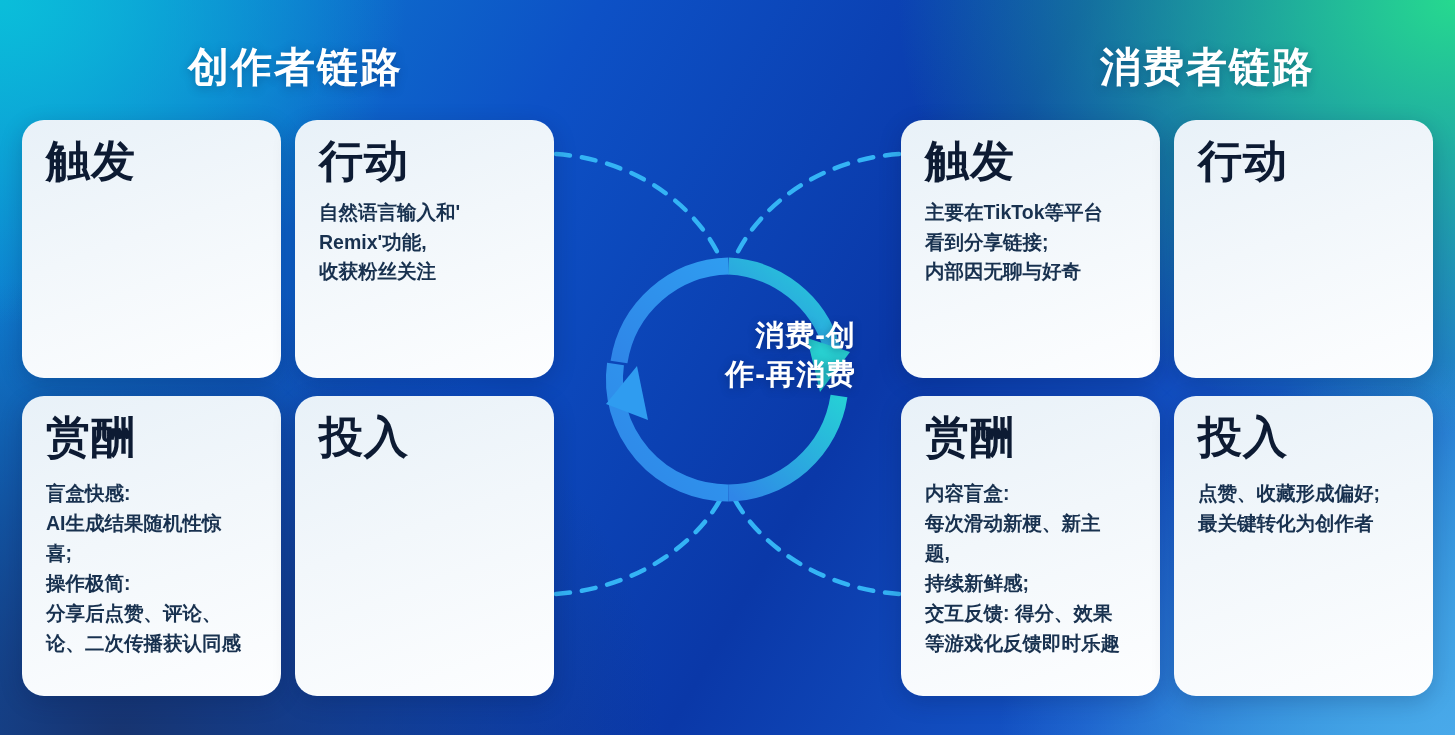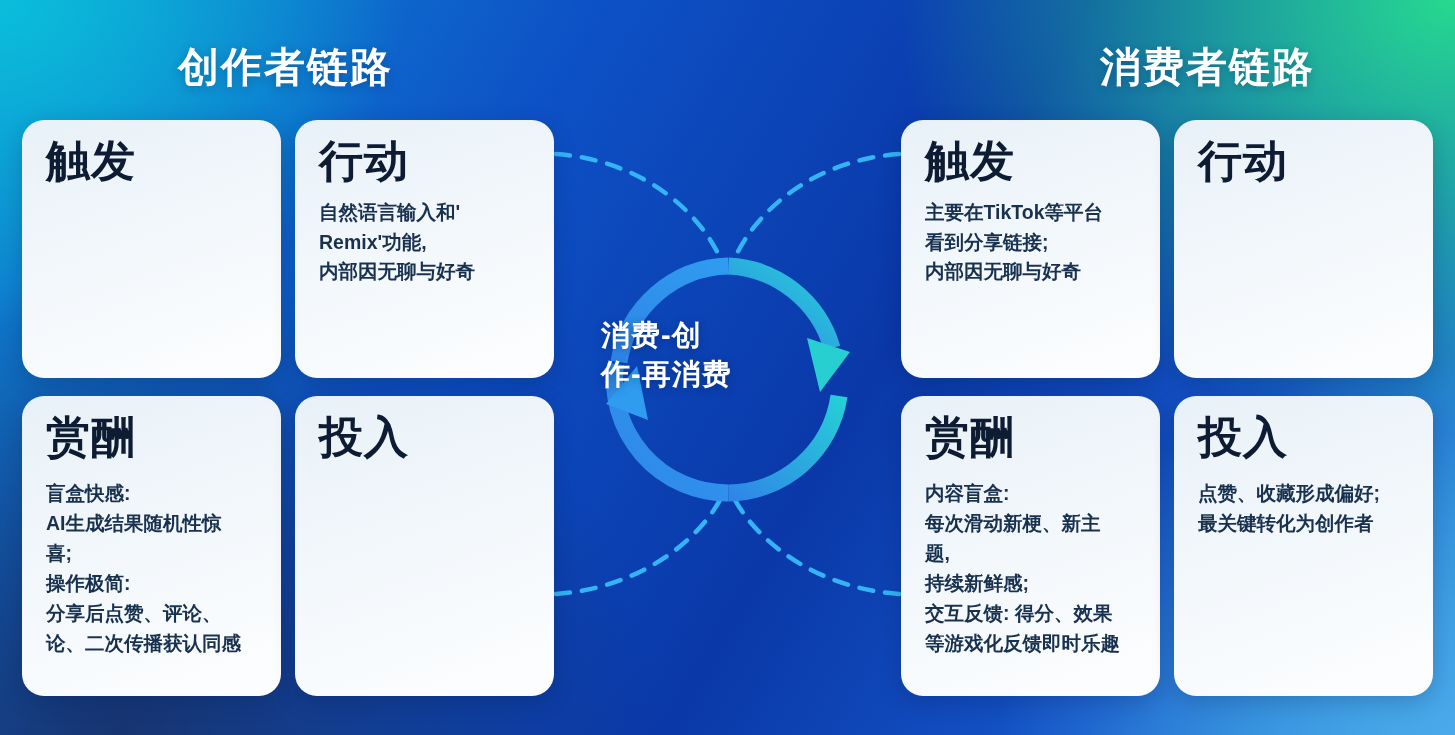--- a/index.html
+++ b/index.html
@@ -23,21 +23,21 @@
   
   .col-title {
     position:absolute;
     font-size:41px;
     font-weight:bold;
     color:#ffffff;
     letter-spacing:2px;
     text-shadow:0 2px 10px rgba(0,40,90,.35);
     white-space:nowrap;
   }
-  #title-creator  { left:178px;  top:40px; }
+  #title-creator  { left:188px;  top:40px; }
   #title-consumer { left:1052px; top:40px;margin-left:48px; }
 
   
   #connectors { position:absolute; left:0; top:0; width:1455px; height:735px; }
 
   
   .card {
     position:absolute;
     border-radius:22px;
     background:linear-gradient(160deg, #e8f1f8 0%, #f2f7fb 45%, #fdfeff 100%);
@@ -82,21 +82,21 @@
   
   #cycle {
     position:absolute;
     left:601px; top:252px;
     width:255px; height:255px;
   }
   #cycle-label {
     position:absolute;
     left:601px; top:316px;
     width:255px;
-    text-align:left;
+    text-align:right;
     font-size:29px;
     font-weight:bold;
     color:#ffffff;
     line-height:1.34;
     letter-spacing:1px;
     white-space:pre-line;
     text-shadow:0 2px 8px rgba(0,30,80,.45);
     pointer-events:none;
   }
 </style>
@@ -149,21 +149,21 @@
   <div class="col-title" id="title-creator">创作者链路</div>
   <div class="col-title" id="title-consumer">消费者链路</div>
 
   <div class="card" id="card-c-trigger">
     <div class="card-title">触发</div>
   </div>
   <div class="card" id="card-c-action">
     <div class="card-title">行动</div>
     <div class="card-body">自然语言输入和'
 Remix'功能,
-内部因无聊与好奇</div>
+收获粉丝关注</div>
   </div>
 
   <div class="card" id="card-u-trigger">
     <div class="card-title">触发</div>
     <div class="card-body">主要在TikTok等平台
 看到分享链接;
 内部因无聊与好奇</div>
   </div>
   <div class="card" id="card-u-action">
     <div class="card-title">行动</div>

